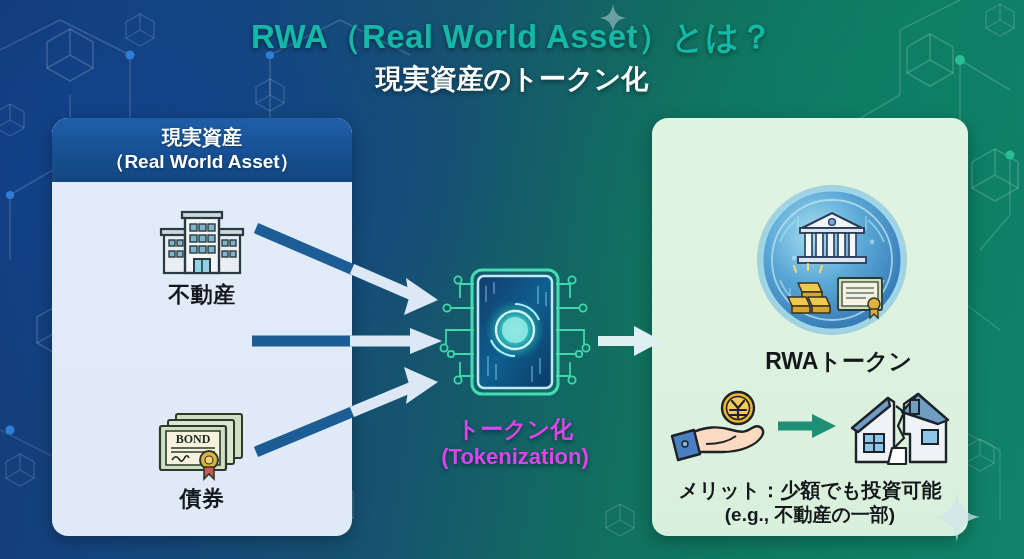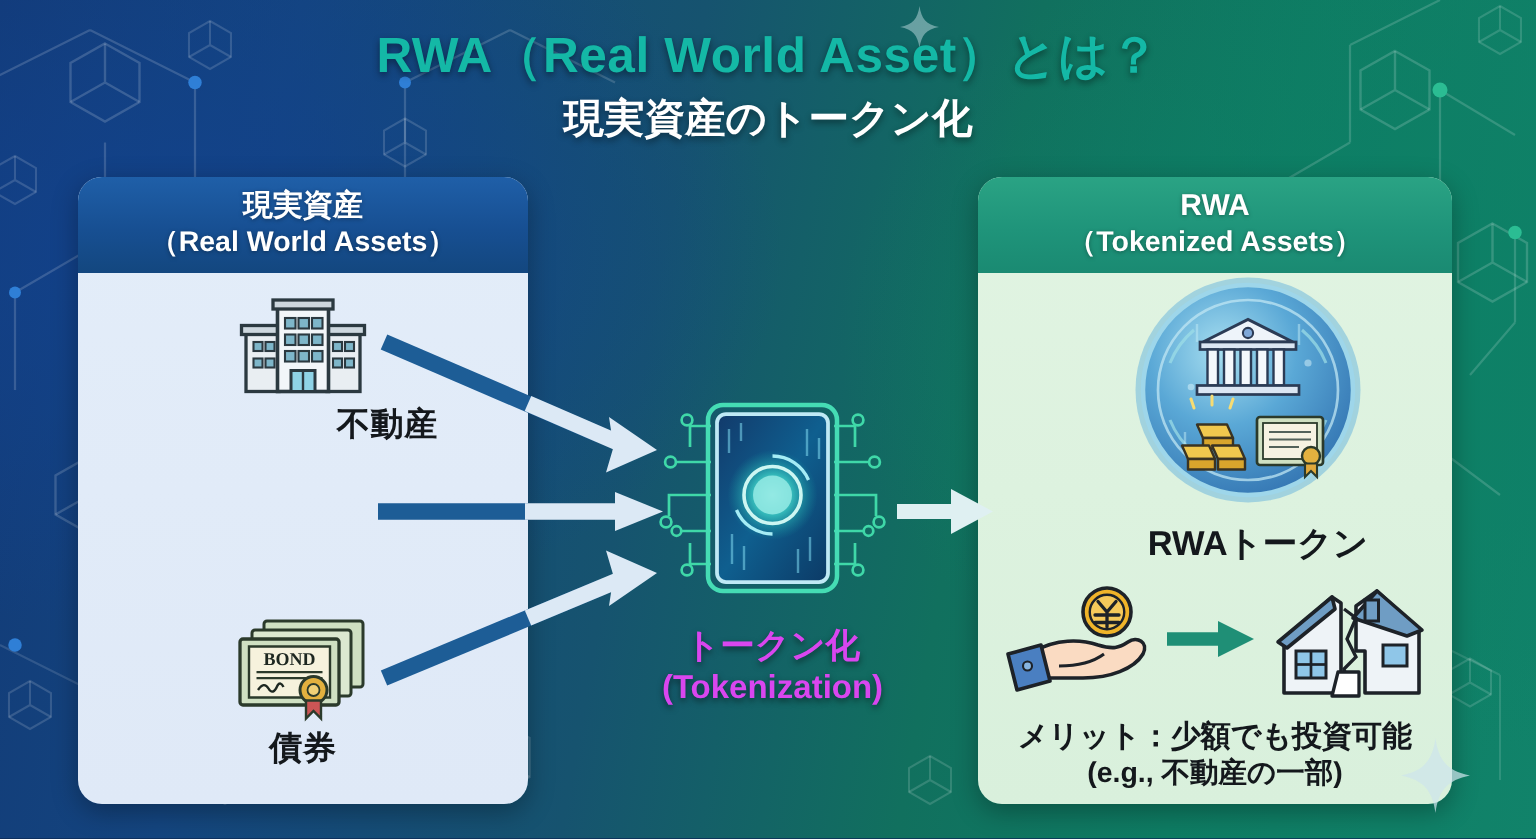--- a/index.html
+++ b/index.html
@@ -49,21 +49,21 @@
   #panel-left .panel-body{background:linear-gradient(180deg,#e3edf9 0%,#dfe9f7 100%);height:100%;}
 
   #panel-right{left:652px;top:118px;width:316px;height:418px;}
   #panel-right .panel-head{background:linear-gradient(180deg,#2aa384 0%,#1f947a 55%,#1a8a72 100%);}
   #panel-right .panel-body{background:linear-gradient(180deg,#e1f4e2 0%,#d9f0dc 100%);height:100%;}
 
   
   .asset{position:absolute;width:180px;text-align:center;left:60px;}
   .asset .ico{height:72px;display:flex;align-items:center;justify-content:center;}
   .asset .lbl{font-size:22px;font-weight:bold;color:#14181c;margin-top:2px;letter-spacing:.5px;}
-  #asset-0{top:76px;text-align:right;}
+  #asset-0{top:88px;}
   #asset-1{top:186px;}
   #asset-2{top:292px;}
 
   
   #center-block{position:absolute;left:420px;top:258px;width:190px;text-align:center;z-index:5;}
   #center-label{margin-top:4px;color:#d946ef;font-weight:bold;line-height:1.2;
                 text-shadow:0 2px 4px rgba(0,0,0,.5);}
   #center-label .l1{font-size:23px;display:block;}
   #center-label .l2{font-size:22px;display:block;}
 
@@ -141,21 +141,21 @@
 
   <div class="title-wrap">
     <div class="title-main">RWA（Real World Asset）とは？</div>
     <div class="title-sub">現実資産のトークン化</div>
   </div>
 
   <div class="panel" id="panel-left">
     <div class="panel-body">
       <div class="panel-head">
         <span class="l1">現実資産</span>
-        <span class="l2">（Real World Assets）</span>
+        <span class="l2">（Real World Asset）</span>
       </div>
 
       <div class="asset" id="asset-0">
         <div class="ico">
           <svg width="92" height="70" viewBox="0 0 92 70">
             <rect x="8" y="26" width="22" height="40" fill="#e9eef2" stroke="#2b3940" stroke-width="2.2"></rect>
             <rect x="62" y="26" width="22" height="40" fill="#e9eef2" stroke="#2b3940" stroke-width="2.2"></rect>
             <rect x="5" y="22" width="28" height="6" fill="#cdd7de" stroke="#2b3940" stroke-width="2.2"></rect>
             <rect x="59" y="22" width="28" height="6" fill="#cdd7de" stroke="#2b3940" stroke-width="2.2"></rect>
             <rect x="29" y="10" width="34" height="56" fill="#f2f6f9" stroke="#2b3940" stroke-width="2.4"></rect>
@@ -289,24 +289,20 @@
       <path d="M95,98 a26,26 0 0 1 -24,-16" fill="none" stroke="#a5ecf5" stroke-width="2.2"></path>
     </svg>
     <div id="center-label">
       <span class="l1">トークン化</span>
       <span class="l2">(Tokenization)</span>
     </div>
   </div>
 
   <div class="panel" id="panel-right">
     <div class="panel-body">
-      <div class="panel-head">
-        <span class="l1">RWA</span>
-        <span class="l2">（Tokenized Assets）</span>
-      </div>
 
       <div id="token-wrap">
         <svg width="160" height="160" viewBox="0 0 160 160">
           <defs>
             <radialGradient id="coinG" cx="38%" cy="32%" r="78%">
               <stop offset="0%" stop-color="#a8dff0"></stop>
               <stop offset="45%" stop-color="#5aa8d6"></stop>
               <stop offset="100%" stop-color="#2f6fae"></stop>
             </radialGradient>
           </defs>

